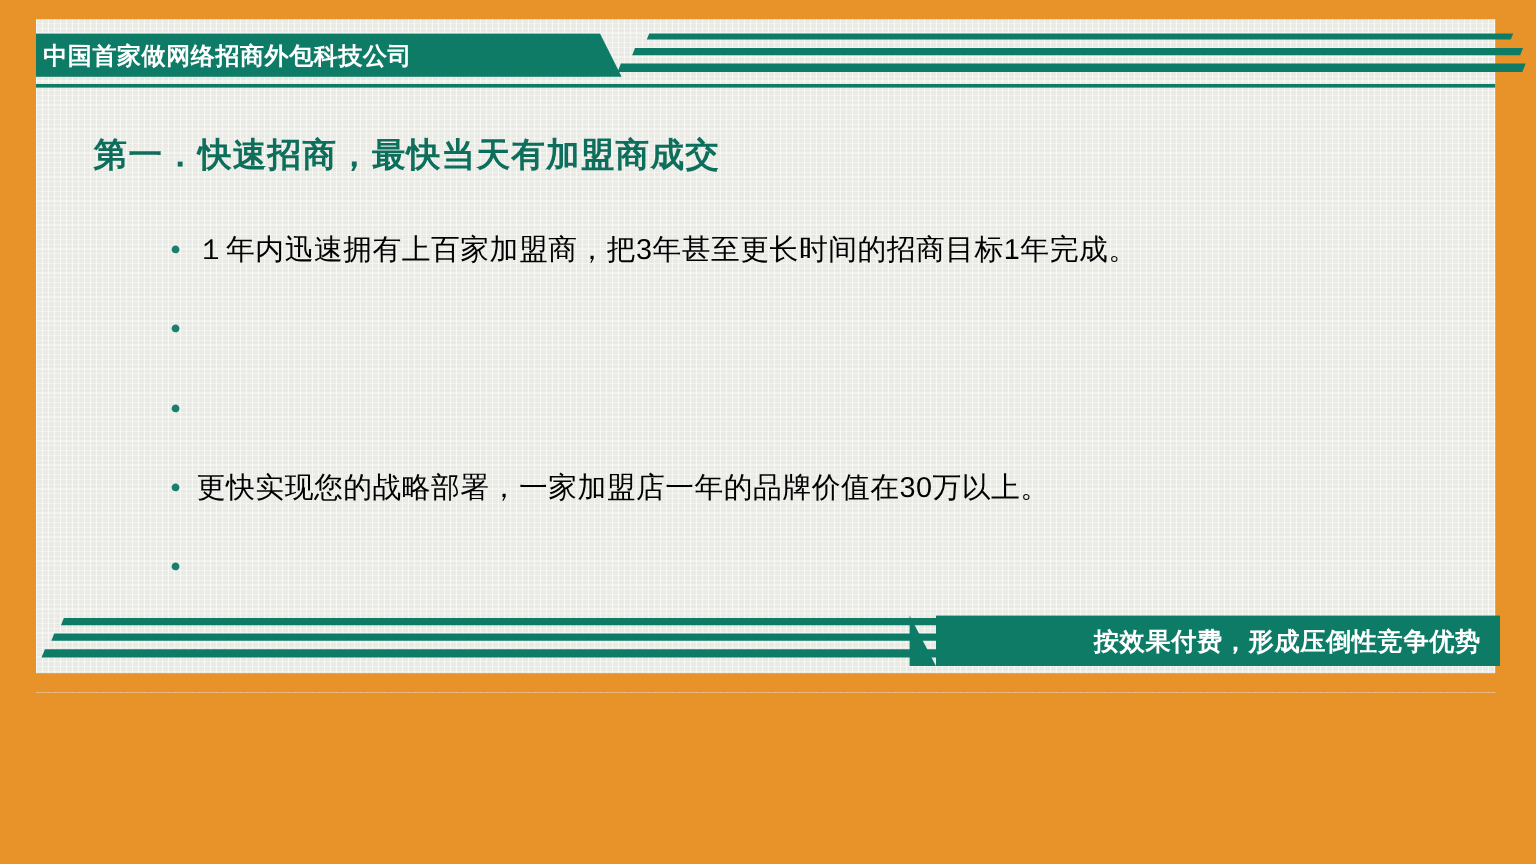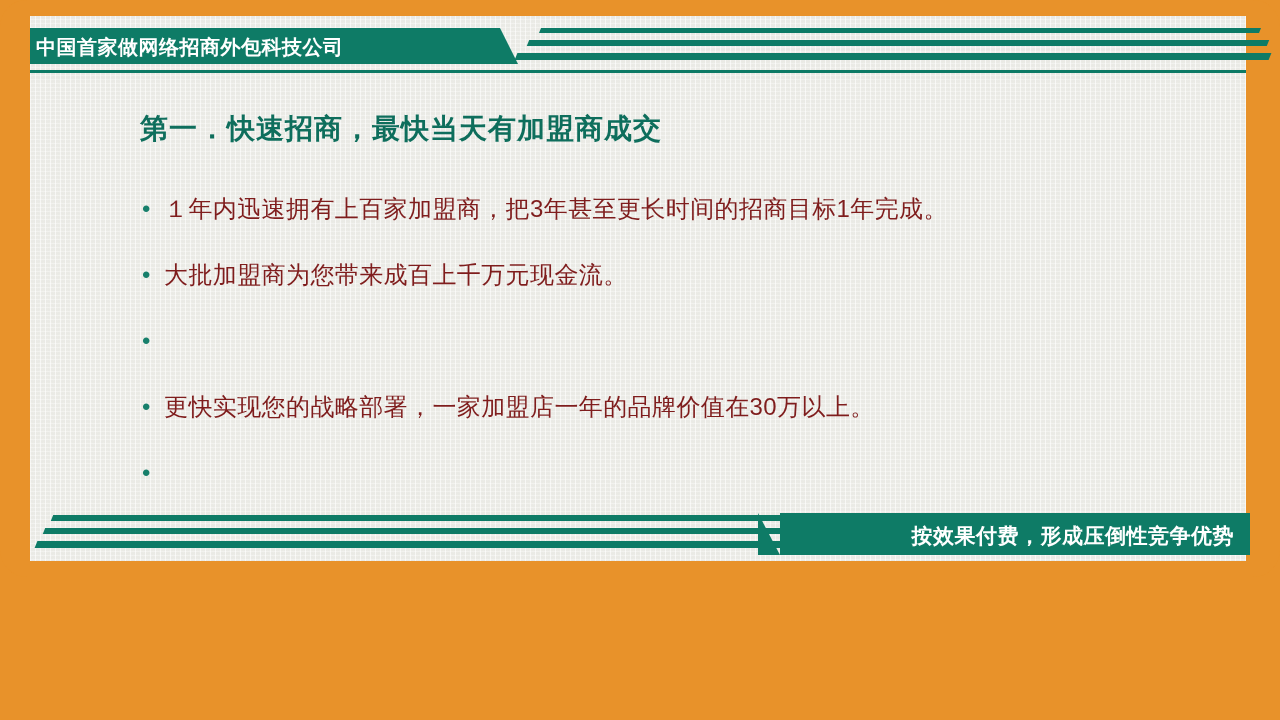--- a/index.html
+++ b/index.html
@@ -112,21 +112,21 @@
   }
 
   
   .content {
     position: absolute;
     left: 30px;
     top: 110px;
     width: 1216px;
   }
   .slide-heading {
-    margin-left: 110px;
+    margin-left: 48px;
     font-size: 28px;
     font-weight: bold;
     color: #0E6E5C;
     letter-spacing: 1px;
     margin-bottom: 46px;
     white-space: nowrap;
   }
   .bullets {
     margin-left: 112px;
   }
@@ -136,21 +136,21 @@
     margin-bottom: 36px;
   }
   .bullet-dot {
     width: 22px;
     flex: 0 0 22px;
     color: #177F6B;
     font-size: 24px;
     line-height: 30px;
   }
   .bullet-text {
-    color: #7f1d1d;
+    color: #000000;
     font-size: 24px;
     line-height: 30px;
     letter-spacing: 0.4px;
     white-space: nowrap;
   }
   .ellipsis-row {
     margin-left: 112px;
     color: #177F6B;
     font-size: 24px;
     font-weight: bold;
@@ -245,21 +245,20 @@
 
     <div class="bullets">
 
       <div class="bullet-row">
         <div class="bullet-dot">•</div>
         <div class="bullet-text">１年内迅速拥有上百家加盟商，把3年甚至更长时间的招商目标1年完成。</div>
       </div>
 
       <div class="bullet-row">
         <div class="bullet-dot">•</div>
-        <div class="bullet-text">大批加盟商为您带来成百上千万元现金流。</div>
       </div>
 
       <div class="bullet-row">
         <div class="bullet-dot">•</div>
       </div>
 
       <div class="bullet-row">
         <div class="bullet-dot">•</div>
         <div class="bullet-text">更快实现您的战略部署，一家加盟店一年的品牌价值在30万以上。</div>
       </div>

